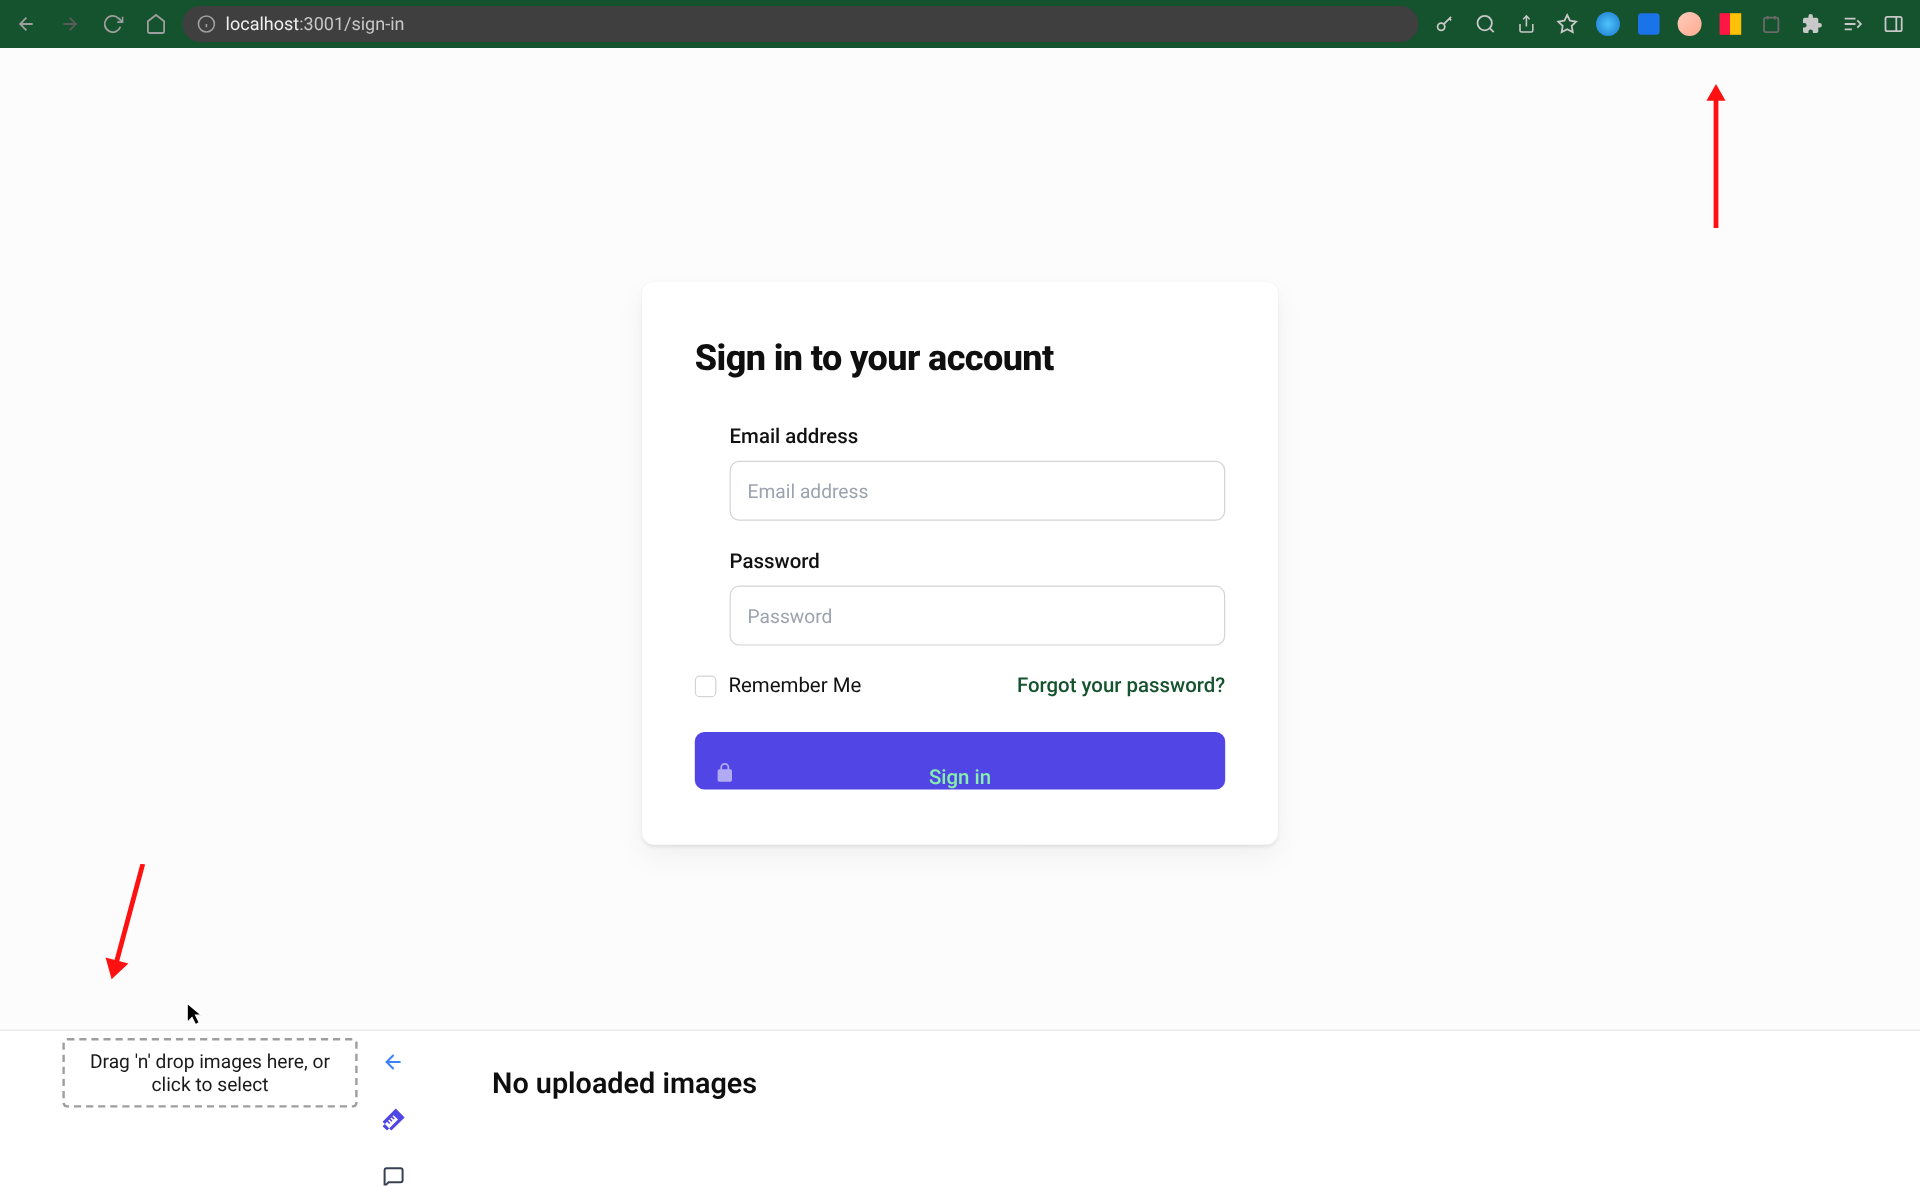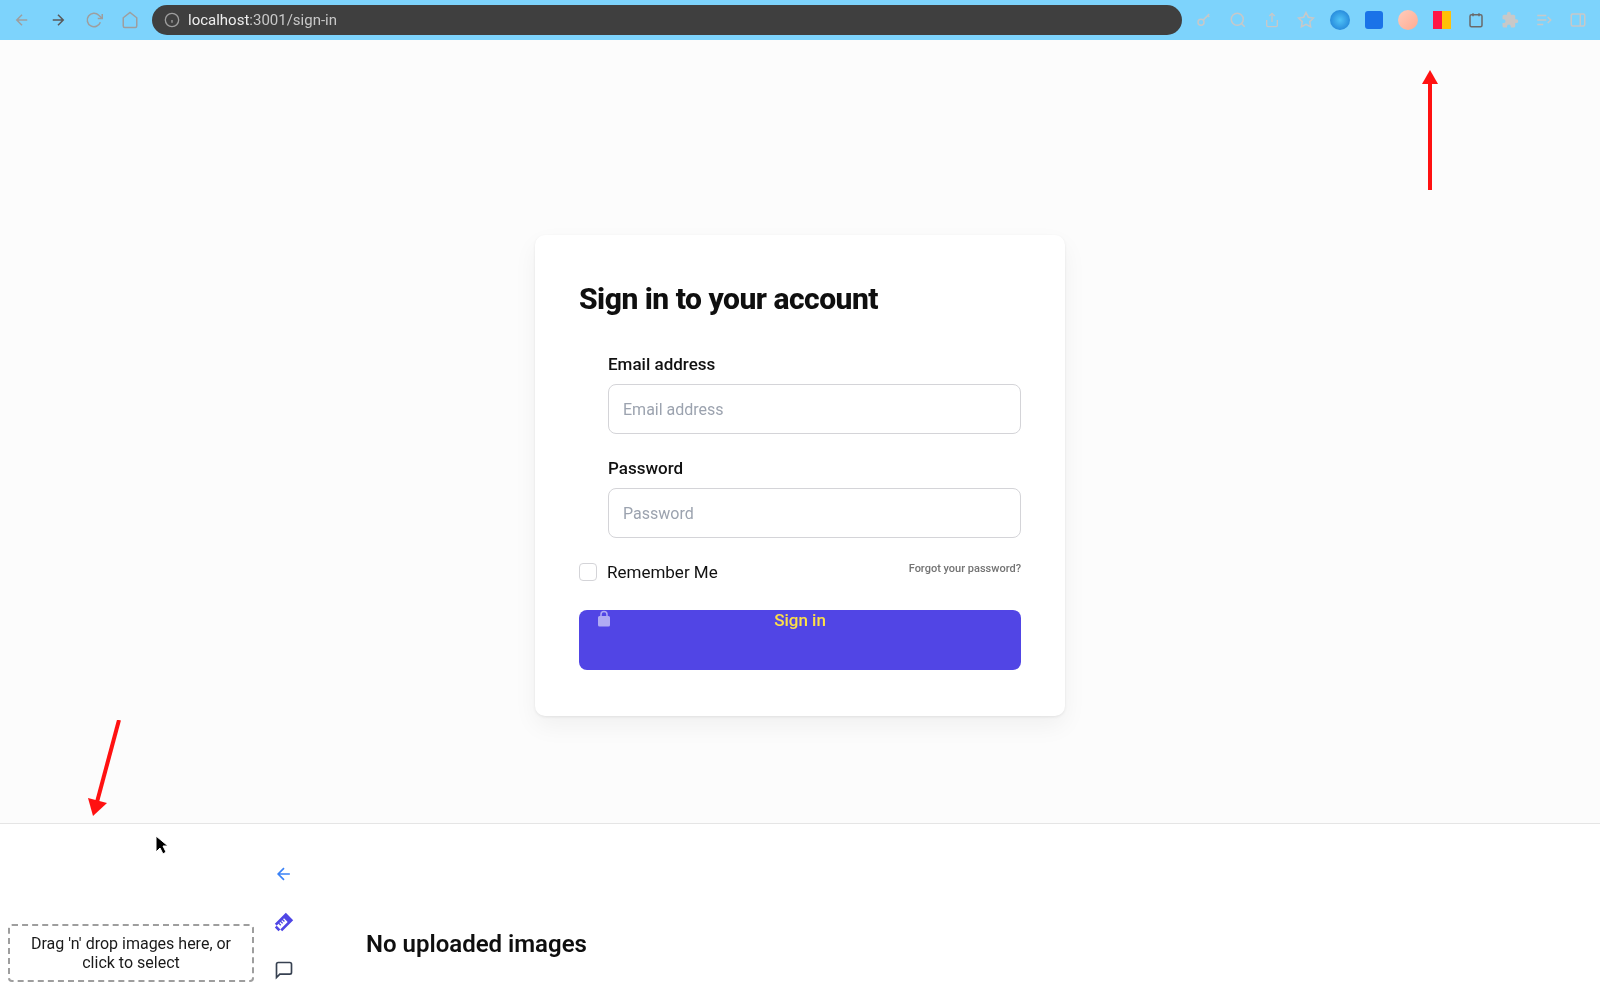--- a/index.html
+++ b/index.html
@@ -1,46 +1,46 @@
 <!DOCTYPE html>
 <html><head>
   <meta charset="utf-8">
   <style>
     * { margin: 0; padding: 0; box-sizing: border-box; font-family: -apple-system, BlinkMacSystemFont, "Segoe UI", Roboto, sans-serif; }
     body { width: 1600px; height: 988px; background: #fff; overflow: hidden; position: relative; }
 
     
-    .browser-chrome { height: 40px; background: #7dd3fc; display: flex; align-items: center; padding: 0 8px; gap: 8px; }
+    .browser-chrome { height: 40px; background: #14532d; display: flex; align-items: center; padding: 0 8px; gap: 8px; }
     .nav-btn { width: 28px; height: 28px; display: flex; align-items: center; justify-content: center; color: #9e9e9e; cursor: pointer; border-radius: 50%; }
     .nav-btn.disabled { color: #5a5a5a; }
     .url-bar { flex: 1; height: 30px; background: #3f3f3f; border-radius: 15px; display: flex; align-items: center; padding: 0 12px; gap: 8px; color: #c8c8c8; font-size: 15px; }
     .url-text { color: #c8c8c8; }
     .url-host { color: #eee; }
     .chrome-right { display: flex; align-items: center; gap: 6px; }
     .chrome-icon { width: 28px; height: 28px; display: flex; align-items: center; justify-content: center; color: #c8c8c8; cursor: pointer; }
     .ext-circle { width: 20px; height: 20px; border-radius: 50%; }
     .ext-square { width: 18px; height: 18px; }
 
     
     .page { position: relative; width: 100%; height: calc(100% - 40px); background: #fcfcfc; }
     .card { position: absolute; left: 50%; top: 195px; transform: translateX(-50%); width: 530px; background: #fff; border-radius: 10px; box-shadow: 0 1px 3px rgba(0,0,0,0.08), 0 10px 25px rgba(0,0,0,0.05); padding: 46px 44px 46px; }
     .card-title { font-size: 30px; font-weight: 800; letter-spacing: -0.5px; color: #0f0f0f; margin-bottom: 38px; }
     .field-label { font-size: 17px; font-weight: 500; color: #111; margin-bottom: 10px; }
     .text-input { width: 100%; height: 50px; border: 1px solid #d4d4d8; border-radius: 8px; padding: 0 14px; font-size: 16px; color: #111; background: #fff; }
     .text-input::placeholder { color: #9ca3af; }
     .field-group { margin-bottom: 24px; margin-left: 29px; }
-    .row-between { display: flex; align-items: flex-start; justify-content: space-between; margin-bottom: 28px; }
+    .row-between { display: flex; align-items: flex-end; justify-content: space-between; margin-bottom: 28px; }
     .remember { display: flex; align-items: center; gap: 10px; font-size: 17px; color: #111; }
     .checkbox { width: 18px; height: 18px; border: 1px solid #d4d4d8; border-radius: 4px; background: #fff; }
-    .forgot { color: #737373; font-size: 11px; font-weight: 500; text-decoration: none; }
-    .signin-btn { width: 100%; height: 60px; background: #5145e5; border: none; border-radius: 8px; color: #fde047; font-size: 17px; font-weight: 500; display: flex; align-items: flex-start; justify-content: center; position: relative; cursor: pointer; }
+    .forgot { color: #14532d; font-size: 17px; font-weight: 500; text-decoration: none; }
+    .signin-btn { width: 100%; height: 48px; background: #5145e5; border: none; border-radius: 8px; color: #86efac; font-size: 17px; font-weight: 500; display: flex; align-items: flex-end; justify-content: center; position: relative; cursor: pointer; }
     .signin-btn .lock-icon { position: absolute; left: 16px; color: rgba(255,255,255,0.55); }
 
     
-    .bottom-panel { position: absolute; bottom: 0; left: 0; right: 0; height: 165px; background: #fff; border-top: 1px solid #e5e5e5; display: flex; align-items: flex-end; }
+    .bottom-panel { position: absolute; bottom: 0; left: 0; right: 0; height: 130px; background: #fff; border-top: 1px solid #e5e5e5; display: flex; align-items: flex-start; padding-left: 44px; }
     .dropzone { margin: 6px 8px; width: 246px; border: 2px dashed #9e9e9e; border-radius: 4px; display: flex; align-items: center; justify-content: center; text-align: center; font-size: 16px; color: #1a1a1a; padding: 8px; cursor: pointer; }
     .tool-col { width: 44px; display: flex; flex-direction: column; align-items: center; justify-content: flex-start; gap: 12px; padding-top: 8px; }
     .tool-btn { width: 36px; height: 36px; display: flex; align-items: center; justify-content: center; color: #3a3a3a; cursor: pointer; border-radius: 4px; }
     .panel-main { flex: 1; display: flex; align-items: flex-start; padding: 30px 12px; }
     .panel-title { font-size: 24px; font-weight: 600; color: #0f0f0f; margin-left: 48px; }
 
     
     .arrow { position: absolute; pointer-events: none; }
     .arrow-1 { left: 1420px; top: 30px; width: 20px; height: 120px; }
     .arrow-2 { left: 85px; top: 680px; width: 40px; height: 100px; }

